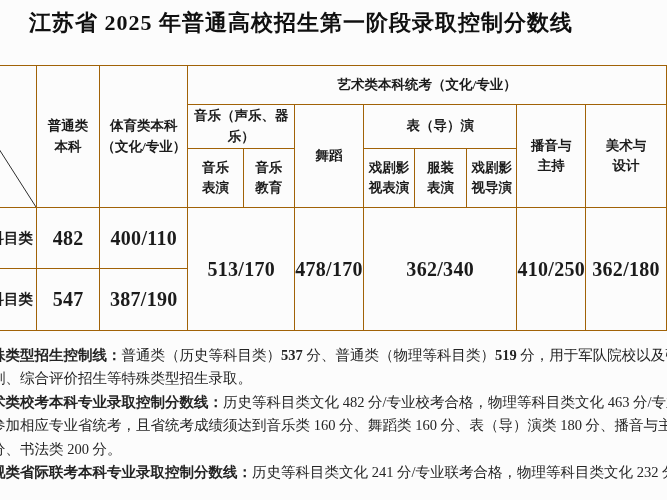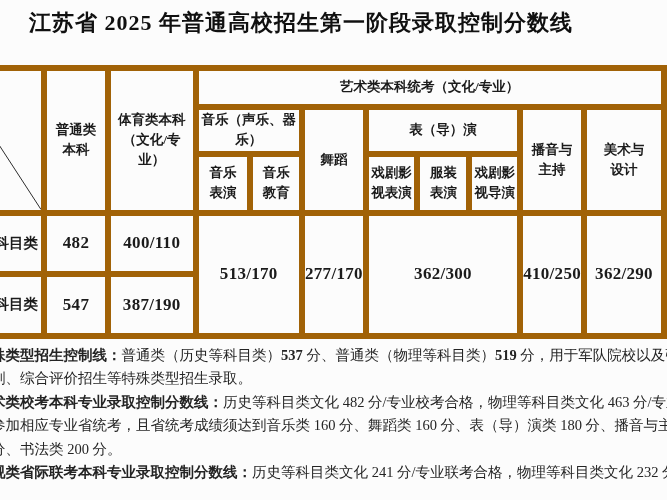--- a/index.html
+++ b/index.html
@@ -13,25 +13,25 @@
     position:absolute; left:29px; top:8px; margin:0;
     font-size:22px; font-weight:bold; letter-spacing:1px;
     color:#101010; white-space:nowrap;
   }
   .table-wrap { position:absolute; left:-55px; top:65px; }
   table {
     border-collapse:collapse; table-layout:fixed;
     font-family:"Liberation Serif", serif;
   }
   td {
-    border:6px solid #a16207; text-align:center; vertical-align:middle;
+    border:1px solid #a16207; text-align:center; vertical-align:middle;
     font-weight:bold; color:#1b1b1b; padding:0; overflow:hidden;
   }
   .hdr { font-size:13.5px; white-space:pre-line; line-height:1.5; }
-  .val { font-size:17px; letter-spacing:0.3px; }
+  .val { font-size:20px; letter-spacing:0.3px; }
   .rowlabel {
     direction:rtl; white-space:nowrap; overflow:hidden;
     font-size:14.5px; padding-right:3px;
   }
   .pad-r { }
   .corner { position:relative; }
   .corner svg { position:absolute; left:0; top:0; width:100%; height:100%; display:block; }
   .notes { position:absolute; left:0; top:0; width:667px; height:500px; }
   .pline {
     position:absolute; left:-9px; white-space:nowrap;
@@ -93,24 +93,24 @@
         <td class="hdr">服装
 表演</td>
         <td class="hdr">戏剧影
 视导演</td>
       </tr>
       <tr style="height:61px">
         <td class="rowlabel">历史等科目类</td>
         <td class="val">482</td>
         <td class="val">400/110</td>
         <td class="val" colspan="2" rowspan="2">513/170</td>
-        <td class="val" rowspan="2">277/170</td>
-        <td class="val" colspan="3" rowspan="2">362/300</td>
+        <td class="val" rowspan="2">478/170</td>
+        <td class="val" colspan="3" rowspan="2">362/340</td>
         <td class="val" rowspan="2">410/250</td>
-        <td class="val pad-r" rowspan="2">362/290</td>
+        <td class="val pad-r" rowspan="2">362/180</td>
       </tr>
       <tr style="height:62px">
         <td class="rowlabel">物理等科目类</td>
         <td class="val">547</td>
         <td class="val">387/190</td>
       </tr>
     </tbody>
       </table>
   </div>
 

